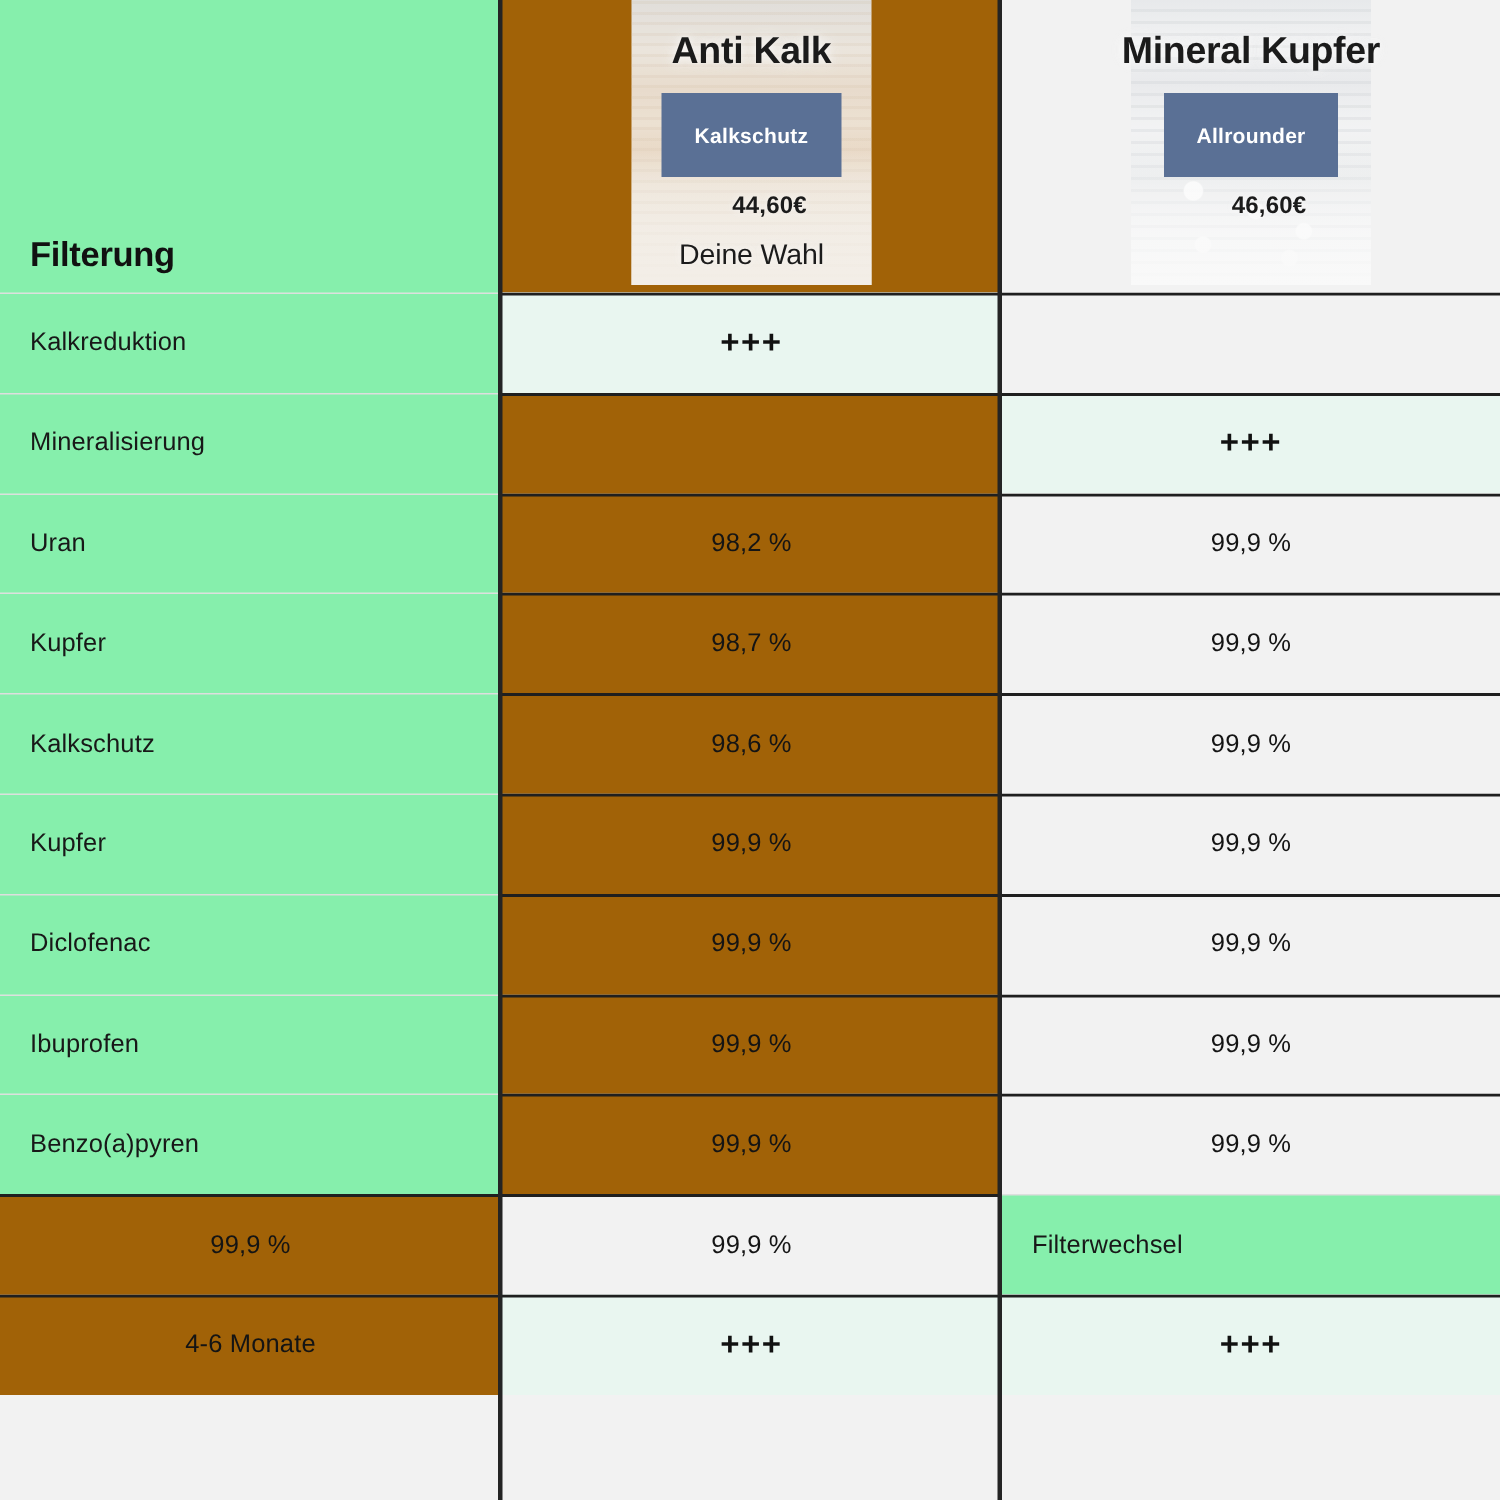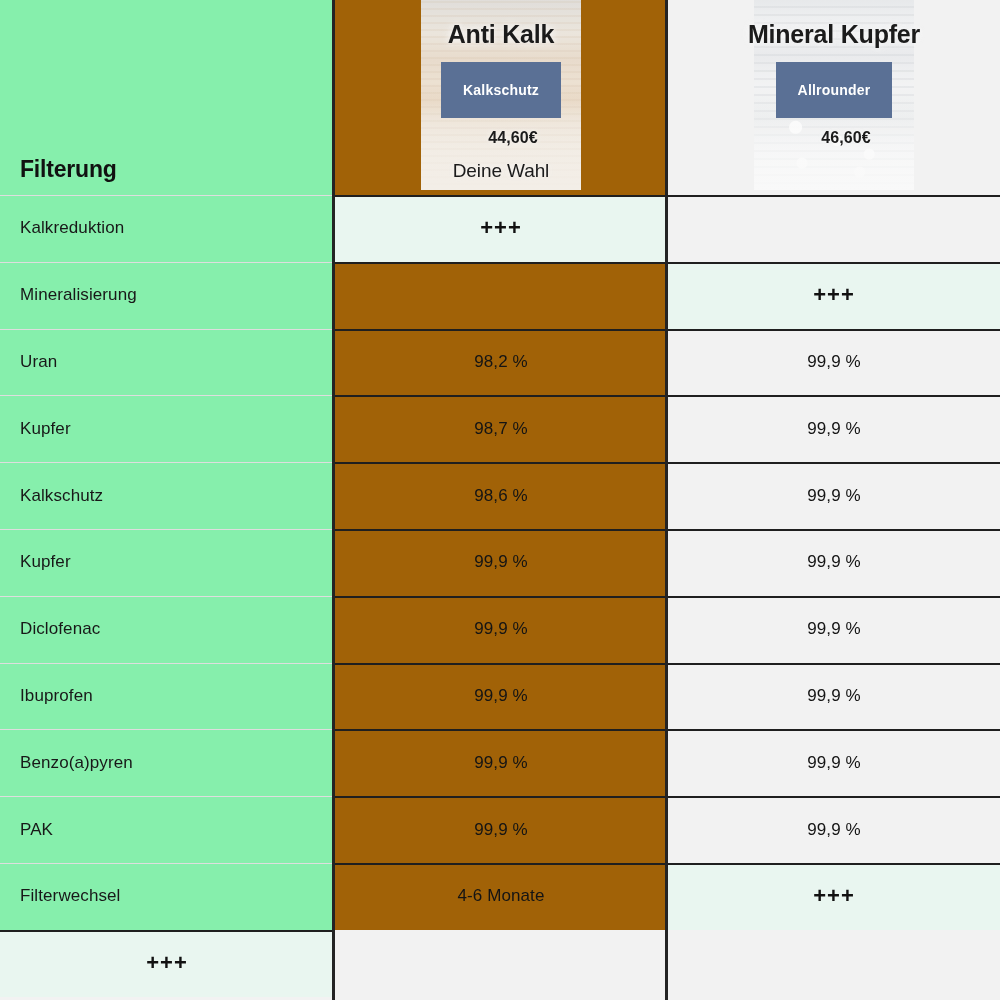--- a/index.html
+++ b/index.html
@@ -301,23 +301,20 @@
     </div>
     <div class="cell body col-label">
       <span class="row-label">Benzo(a)pyren</span>
     </div>
     <div class="cell body col-a">
       <span>99,9 %</span>
     </div>
     <div class="cell body col-b">
       <span>99,9 %</span>
     </div>
-    <div class="cell body col-label">
-      <span class="row-label">PAK</span>
-    </div>
     <div class="cell body col-a">
       <span>99,9 %</span>
     </div>
     <div class="cell body col-b">
       <span>99,9 %</span>
     </div>
     <div class="cell body col-label">
       <span class="row-label">Filterwechsel</span>
     </div>
     <div class="cell body col-a">

